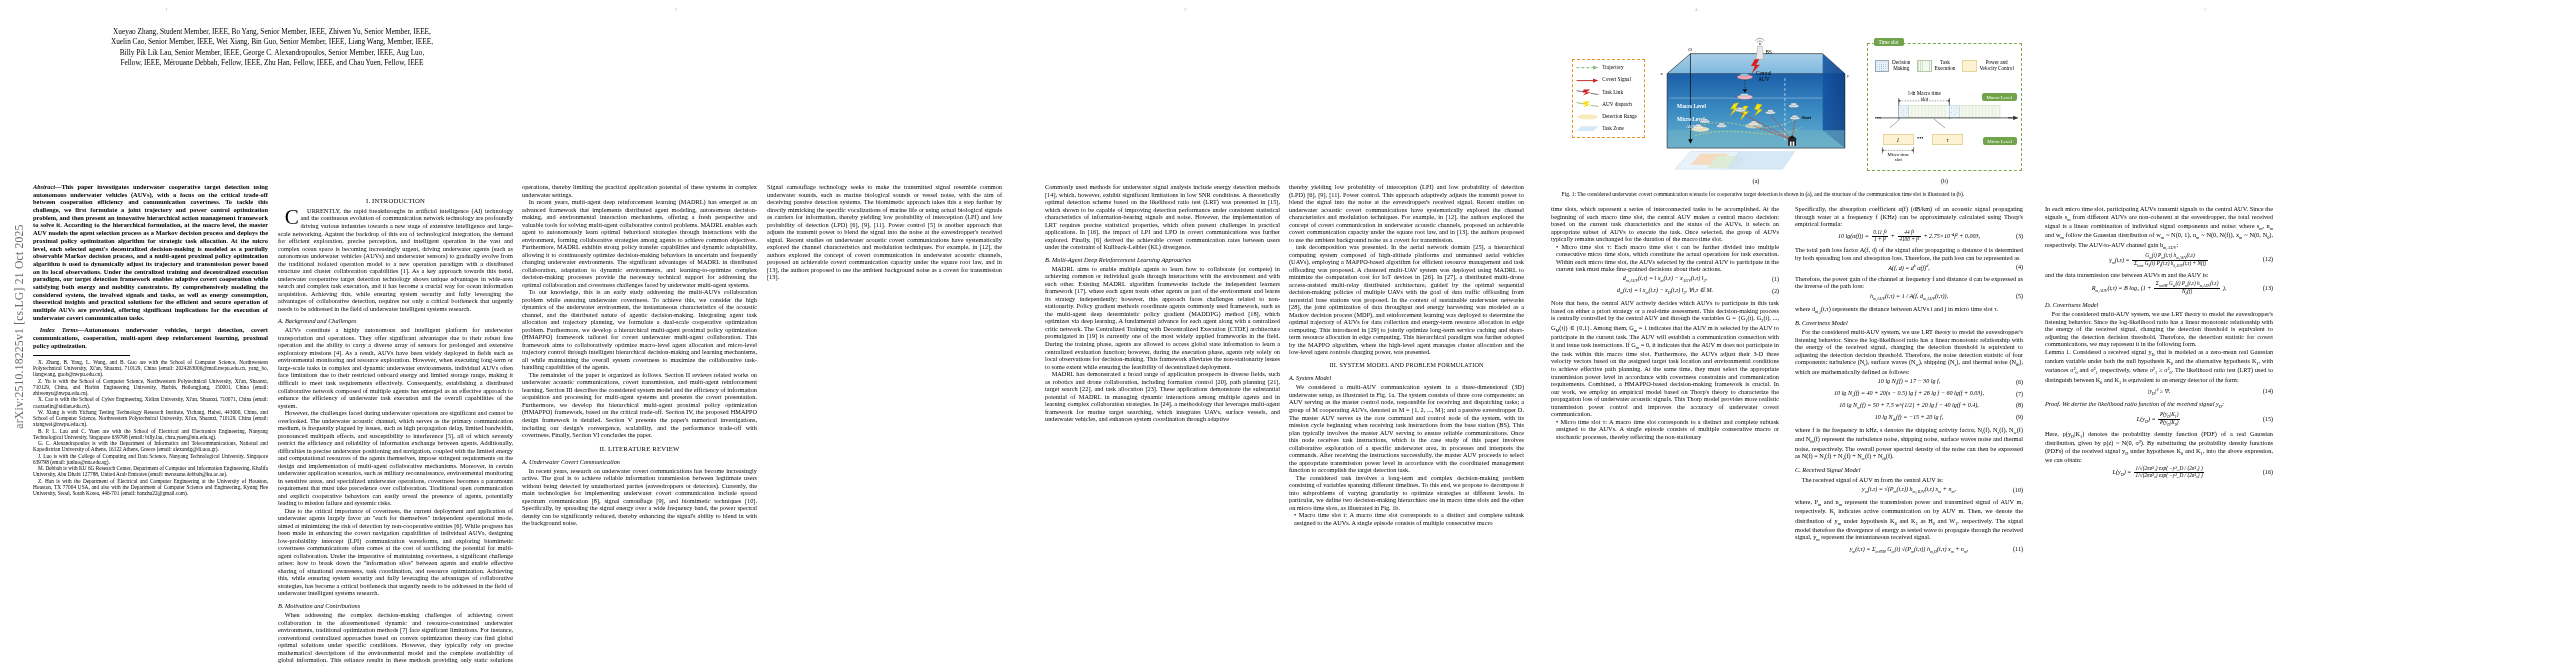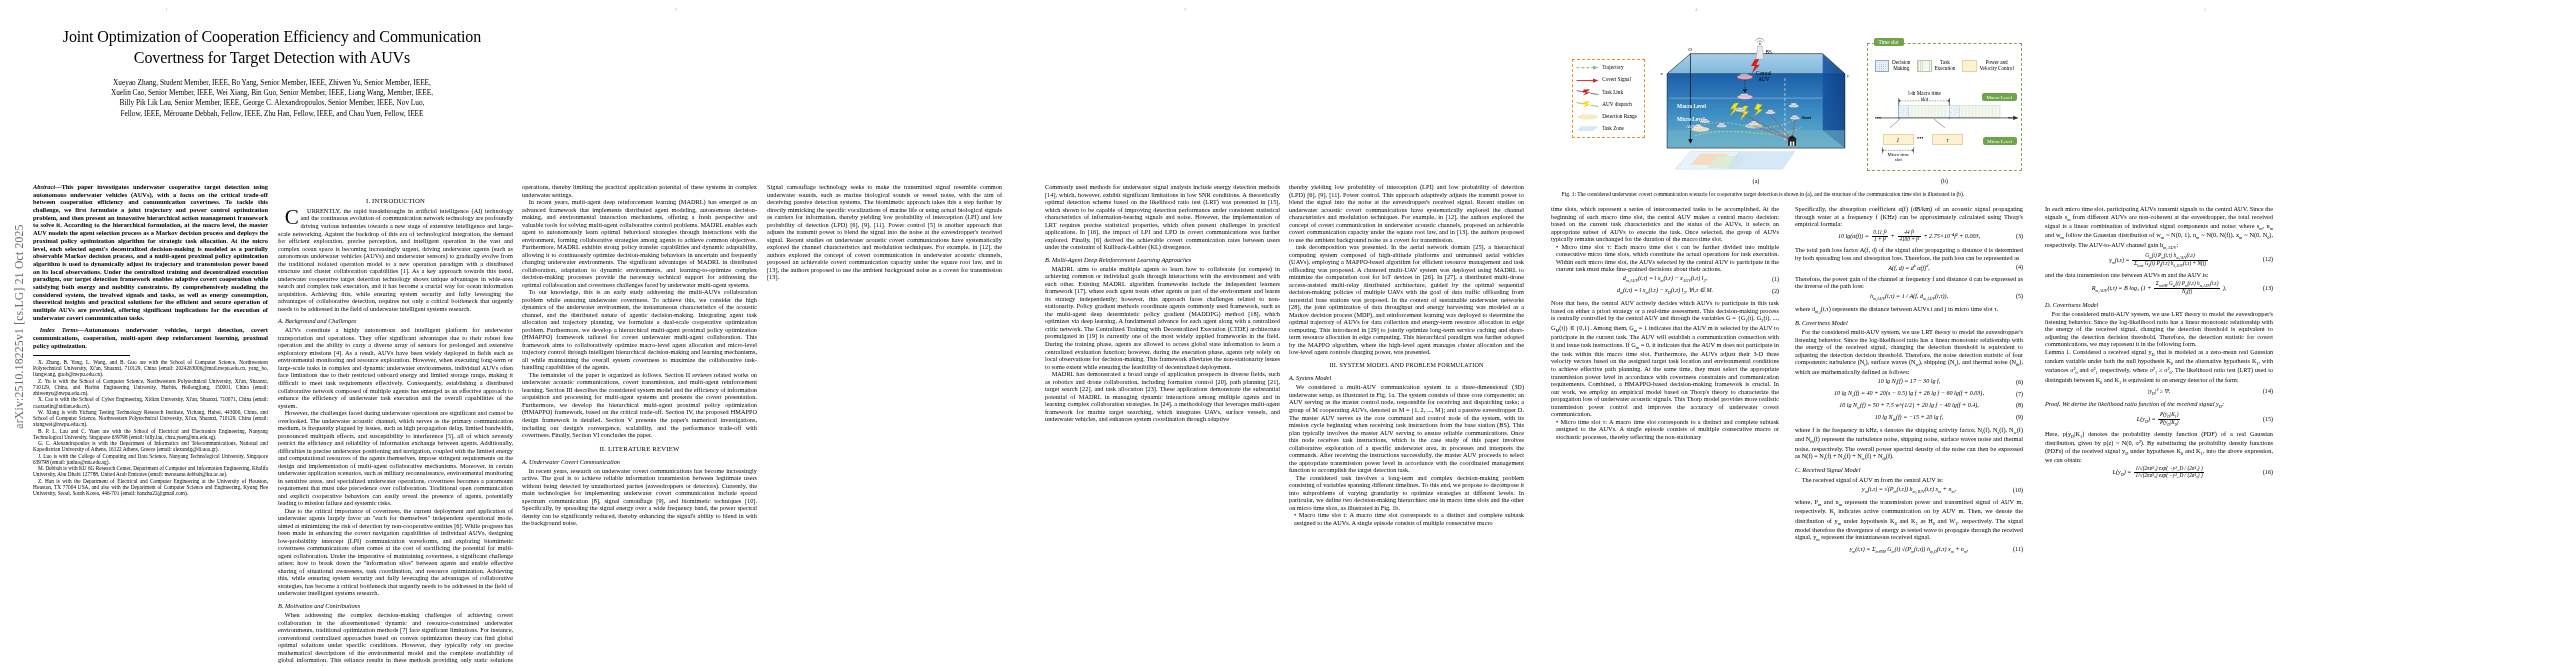--- a/index.html
+++ b/index.html
@@ -241,25 +241,24 @@
   <div class="pagemark" style="left:675px;">2</div>
   <div class="pagemark" style="left:1184px;">3</div>
   <div class="pagemark" style="left:1695px;">4</div>
   <div class="pagemark" style="left:2204px;">5</div>
 
   <div class="arxiv-stamp">
     <span>arXiv:2510.18225v1  [cs.LG]  21 Oct 2025</span>
   </div>
 
   <div class="titleblock">
-    <h1 class="paper-title">Joint Optimization of Cooperation Efficiency and Communication Covertness for Target Detection with AUVs</h1>
     <div class="authors">
       <div>Xueyao Zhang, Student Member, IEEE, Bo Yang, Senior Member, IEEE, Zhiwen Yu, Senior Member, IEEE,</div>
       <div>Xuelin Cao, Senior Member, IEEE, Wei Xiang, Bin Guo, Senior Member, IEEE, Liang Wang, Member, IEEE,</div>
-      <div>Billy Pik Lik Lau, Senior Member, IEEE, George C. Alexandropoulos, Senior Member, IEEE, Nov Luo,</div>
+      <div>Billy Pik Lik Lau, Senior Member, IEEE, George C. Alexandropoulos, Senior Member, IEEE, Aug Luo,</div>
       <div>Fellow, IEEE, Mérouane Debbah, Fellow, IEEE, Zhu Han, Fellow, IEEE, and Chau Yuen, Fellow, IEEE</div>
     </div>
   </div>
 
   <div class="col" style="left:33px; top:183px; width:235px;">
     <div class="abstract">
       <span class="lead">Abstract—</span><span>This paper investigates underwater cooperative target detection using autonomous underwater vehicles (AUVs), with a focus on the critical trade-off between cooperation efficiency and communication covertness. To tackle this challenge, we first formulate a joint trajectory and power control optimization problem, and then present an innovative hierarchical action management framework to solve it. According to the hierarchical formulation, at the macro level, the master AUV models the agent selection process as a Markov decision process and deploys the proximal policy optimization algorithm for strategic task allocation. At the micro level, each selected agent's decentralized decision-making is modeled as a partially observable Markov decision process, and a multi-agent proximal policy optimization algorithm is used to dynamically adjust its trajectory and transmission power based on its local observations. Under the centralized training and decentralized execution paradigm, our target detection framework enables adaptive covert cooperation while satisfying both energy and mobility constraints. By comprehensively modeling the considered system, the involved signals and tasks, as well as energy consumption, theoretical insights and practical solutions for the efficient and secure operation of multiple AUVs are provided, offering significant implications for the execution of underwater covert communication tasks.</span>
     </div>
     <div class="idxterms">
       <span class="lead">Index Terms—</span><span>Autonomous underwater vehicles, target detection, covert communications, cooperation, multi-agent deep reinforcement learning, proximal policy optimization.</span>

